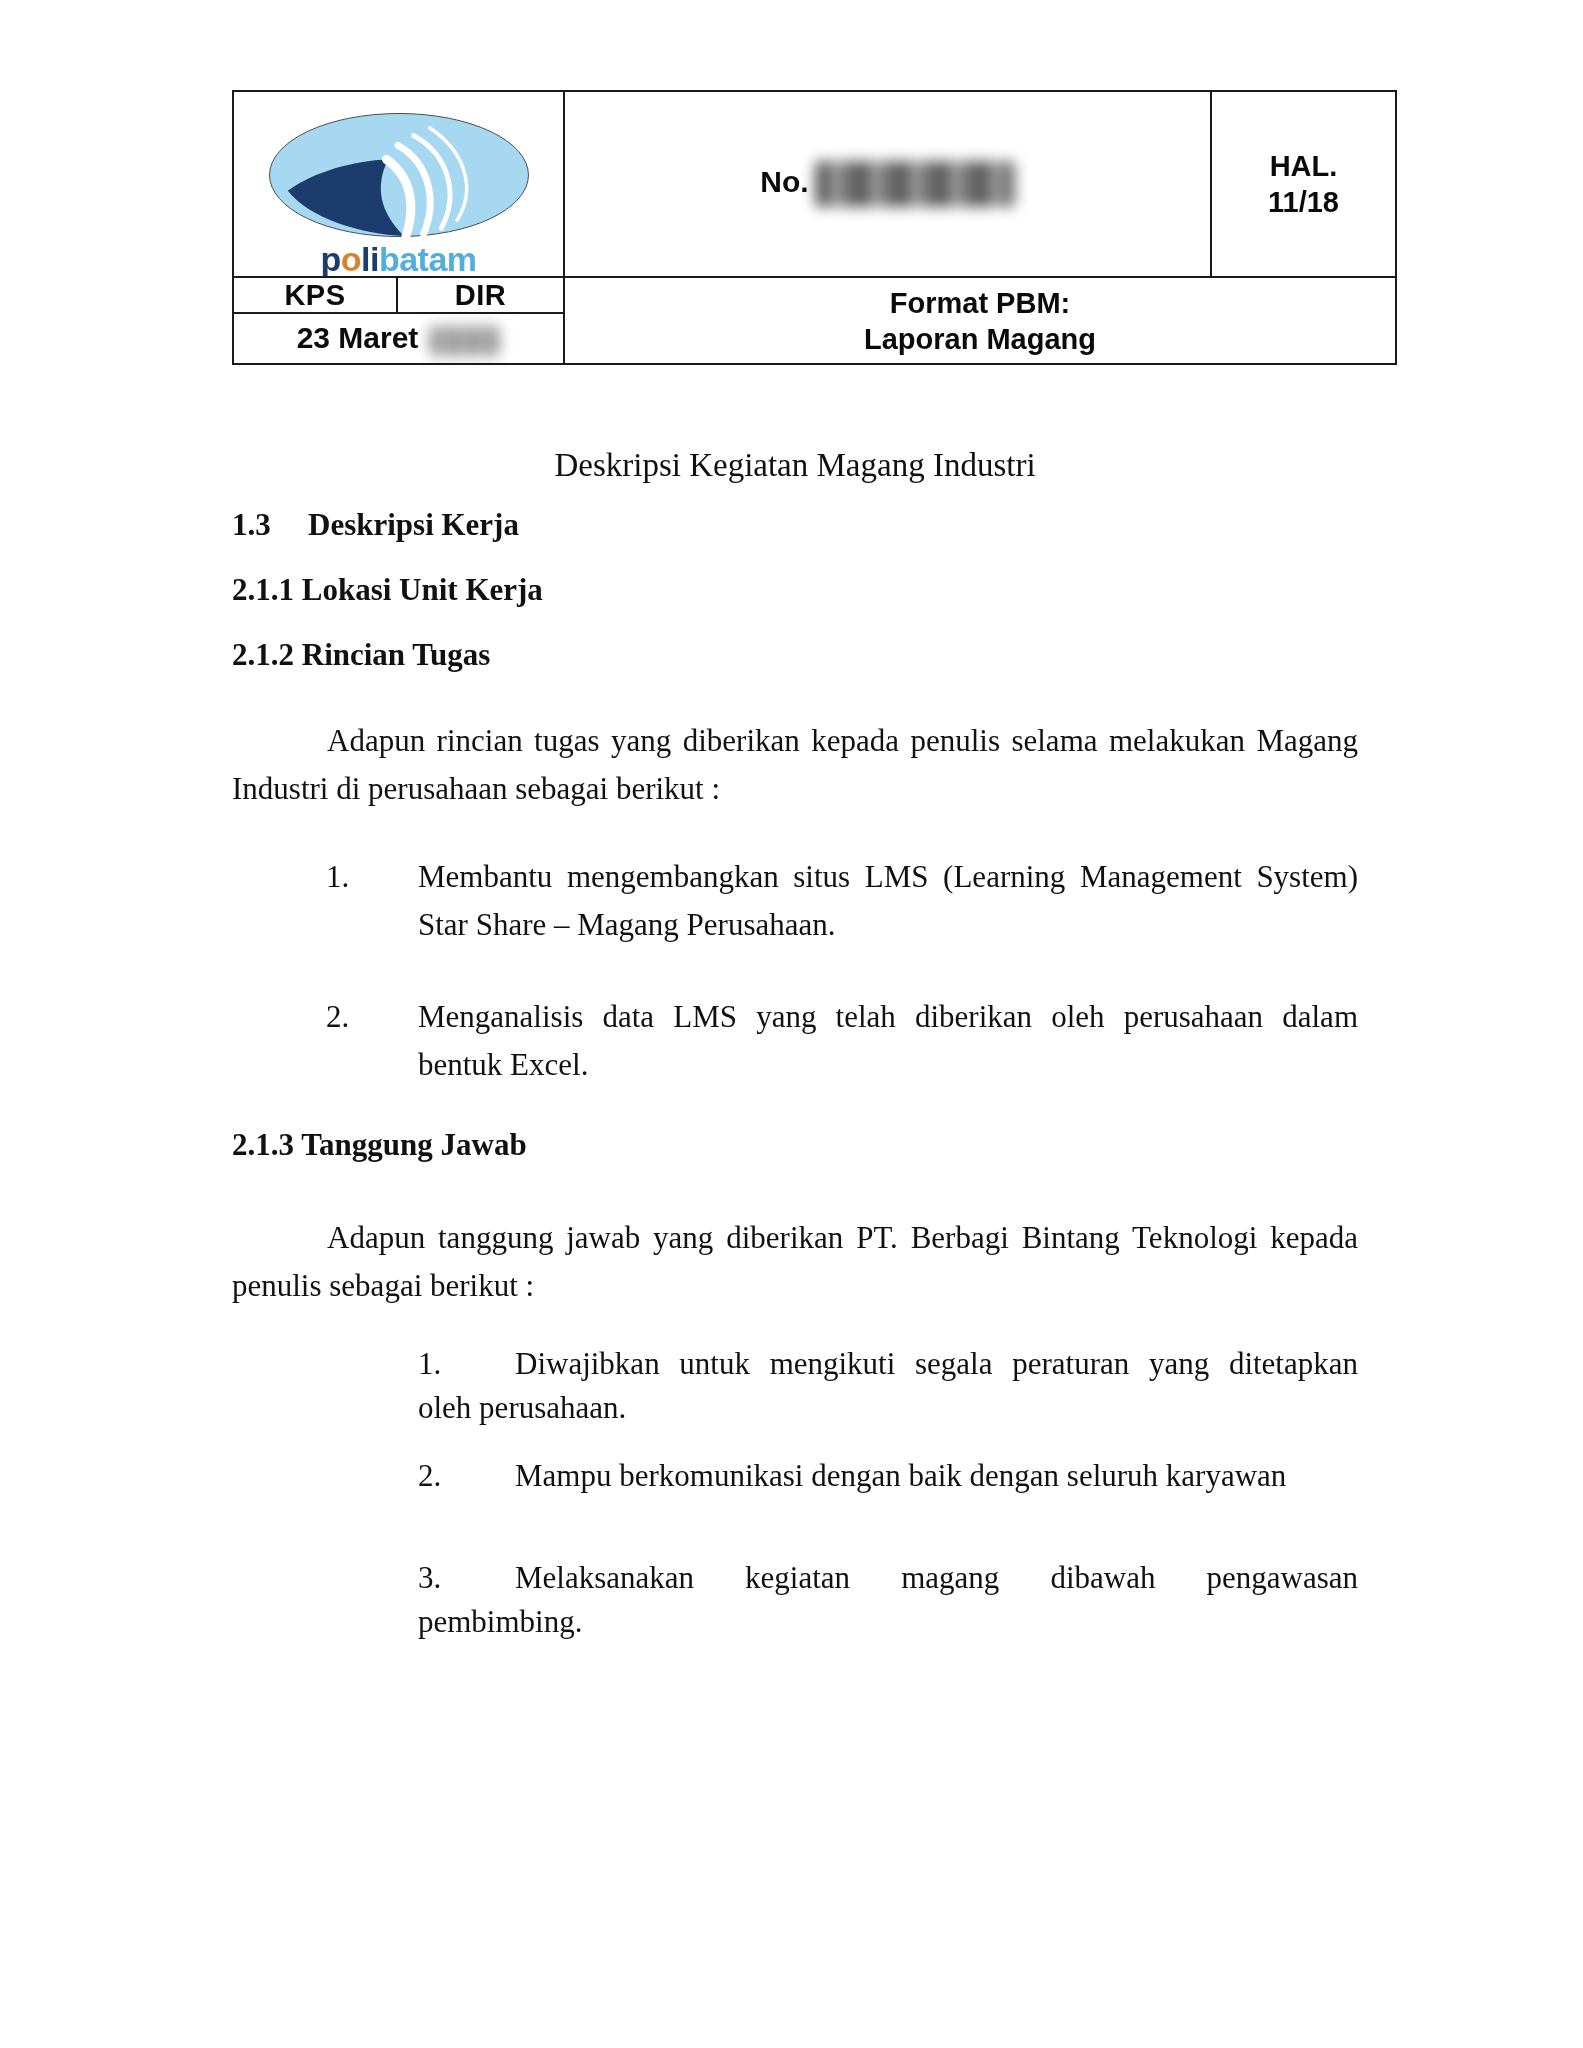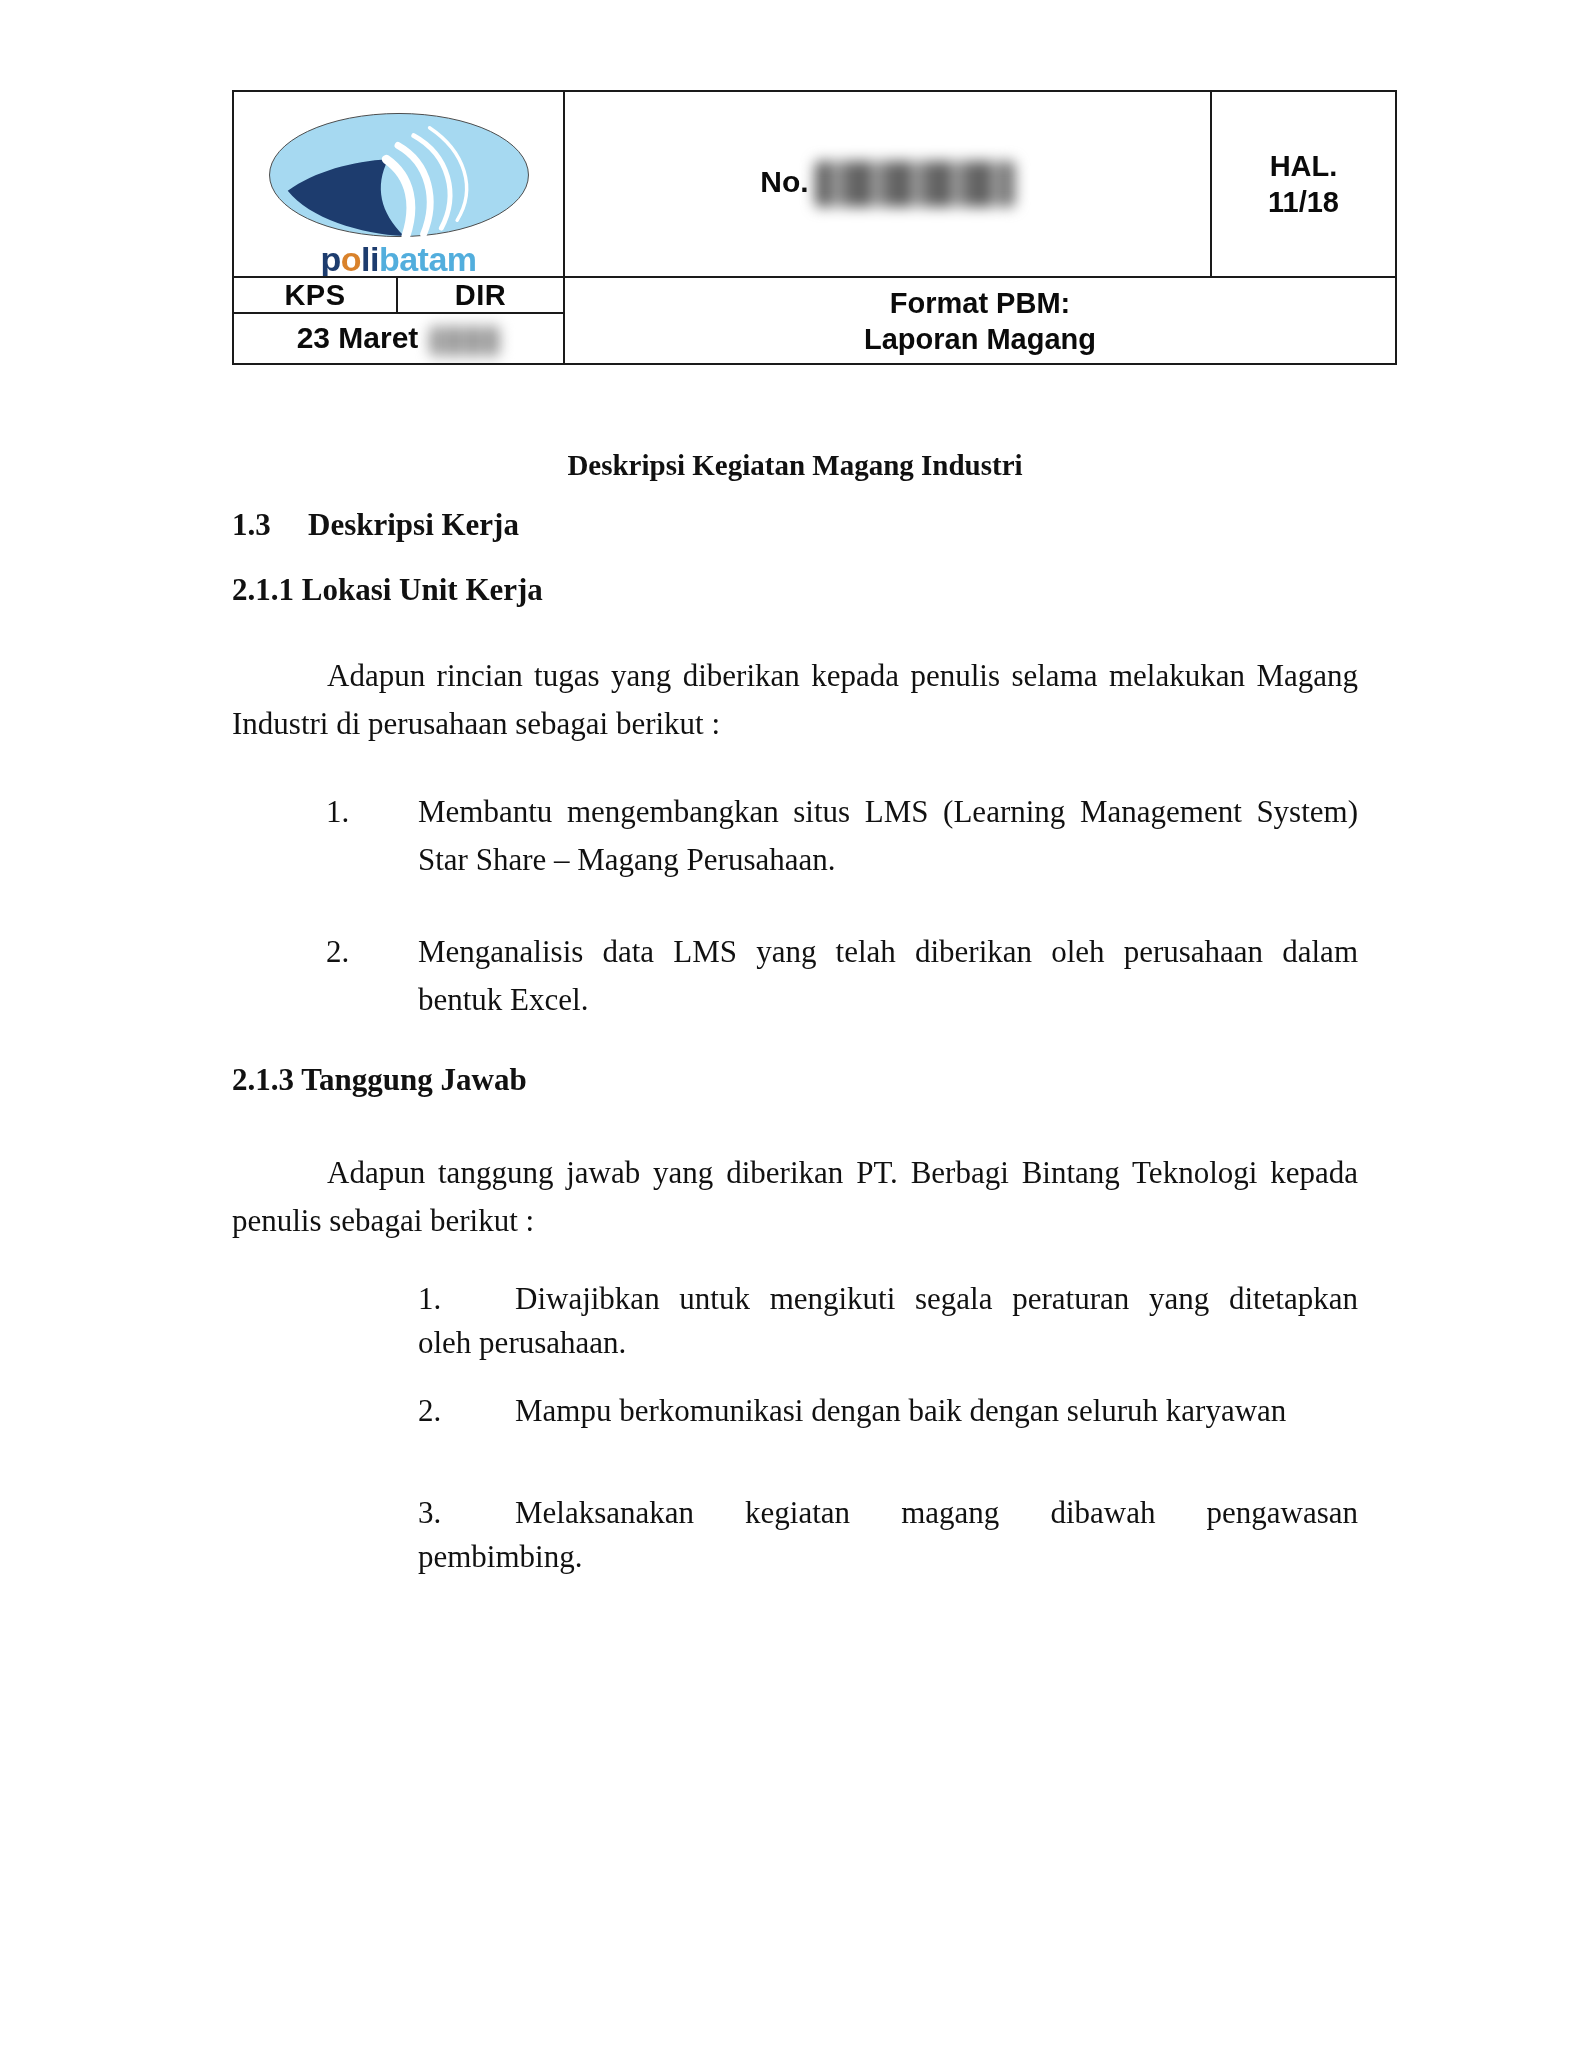--- a/index.html
+++ b/index.html
@@ -72,22 +72,22 @@
   }
 
   
   .content {
     position:absolute; left:232px; top:445px;
     width:1126px;
     font-size:31px;
     line-height:48px;
   }
   .doc-title {
-    font-weight:bold; text-align:center;
-    font-size:29px; line-height:40px;
+    font-weight:normal; text-align:center;
+    font-size:33px; line-height:40px;
   }
   .heading { font-weight:bold; font-size:31px; line-height:40px; }
   .h21  { margin-top:20px; }
   .h211 { margin-top:25px; }
   .h212 { margin-top:25px; }
   .h213 { margin-top:36px; }
   .h-num { display:inline-block; width:76px; }
 
   p.body-par { text-align:justify; }
   .p-lokasi   { margin-top:42px; text-indent:36px; }
@@ -173,20 +173,21 @@
 
     <div class="doc-title">Deskripsi Kegiatan Magang Industri</div>
 
     <div class="heading h21">
       <span class="h-num">1.3</span><span>Deskripsi Kerja</span>
     </div>
 
     <div class="heading h211">2.1.1 Lokasi Unit Kerja</div>
 
 
+    <div class="heading h212">2.1.2 Rincian Tugas</div>
 
     <p class="body-par p-rincian">Adapun rincian tugas yang diberikan kepada penulis selama melakukan Magang Industri di perusahaan sebagai berikut :</p>
 
     <div class="list-a">
       <div class="item item-1">
         <span class="num">1.</span><span>Membantu mengembangkan situs LMS (Learning Management System) Star&nbsp;Share – Magang Perusahaan.</span>
       </div>
       <div class="item item-2">
         <span class="num">2.</span><span>Menganalisis data LMS yang telah diberikan oleh perusahaan dalam bentuk&nbsp;Excel.</span>
       </div>

